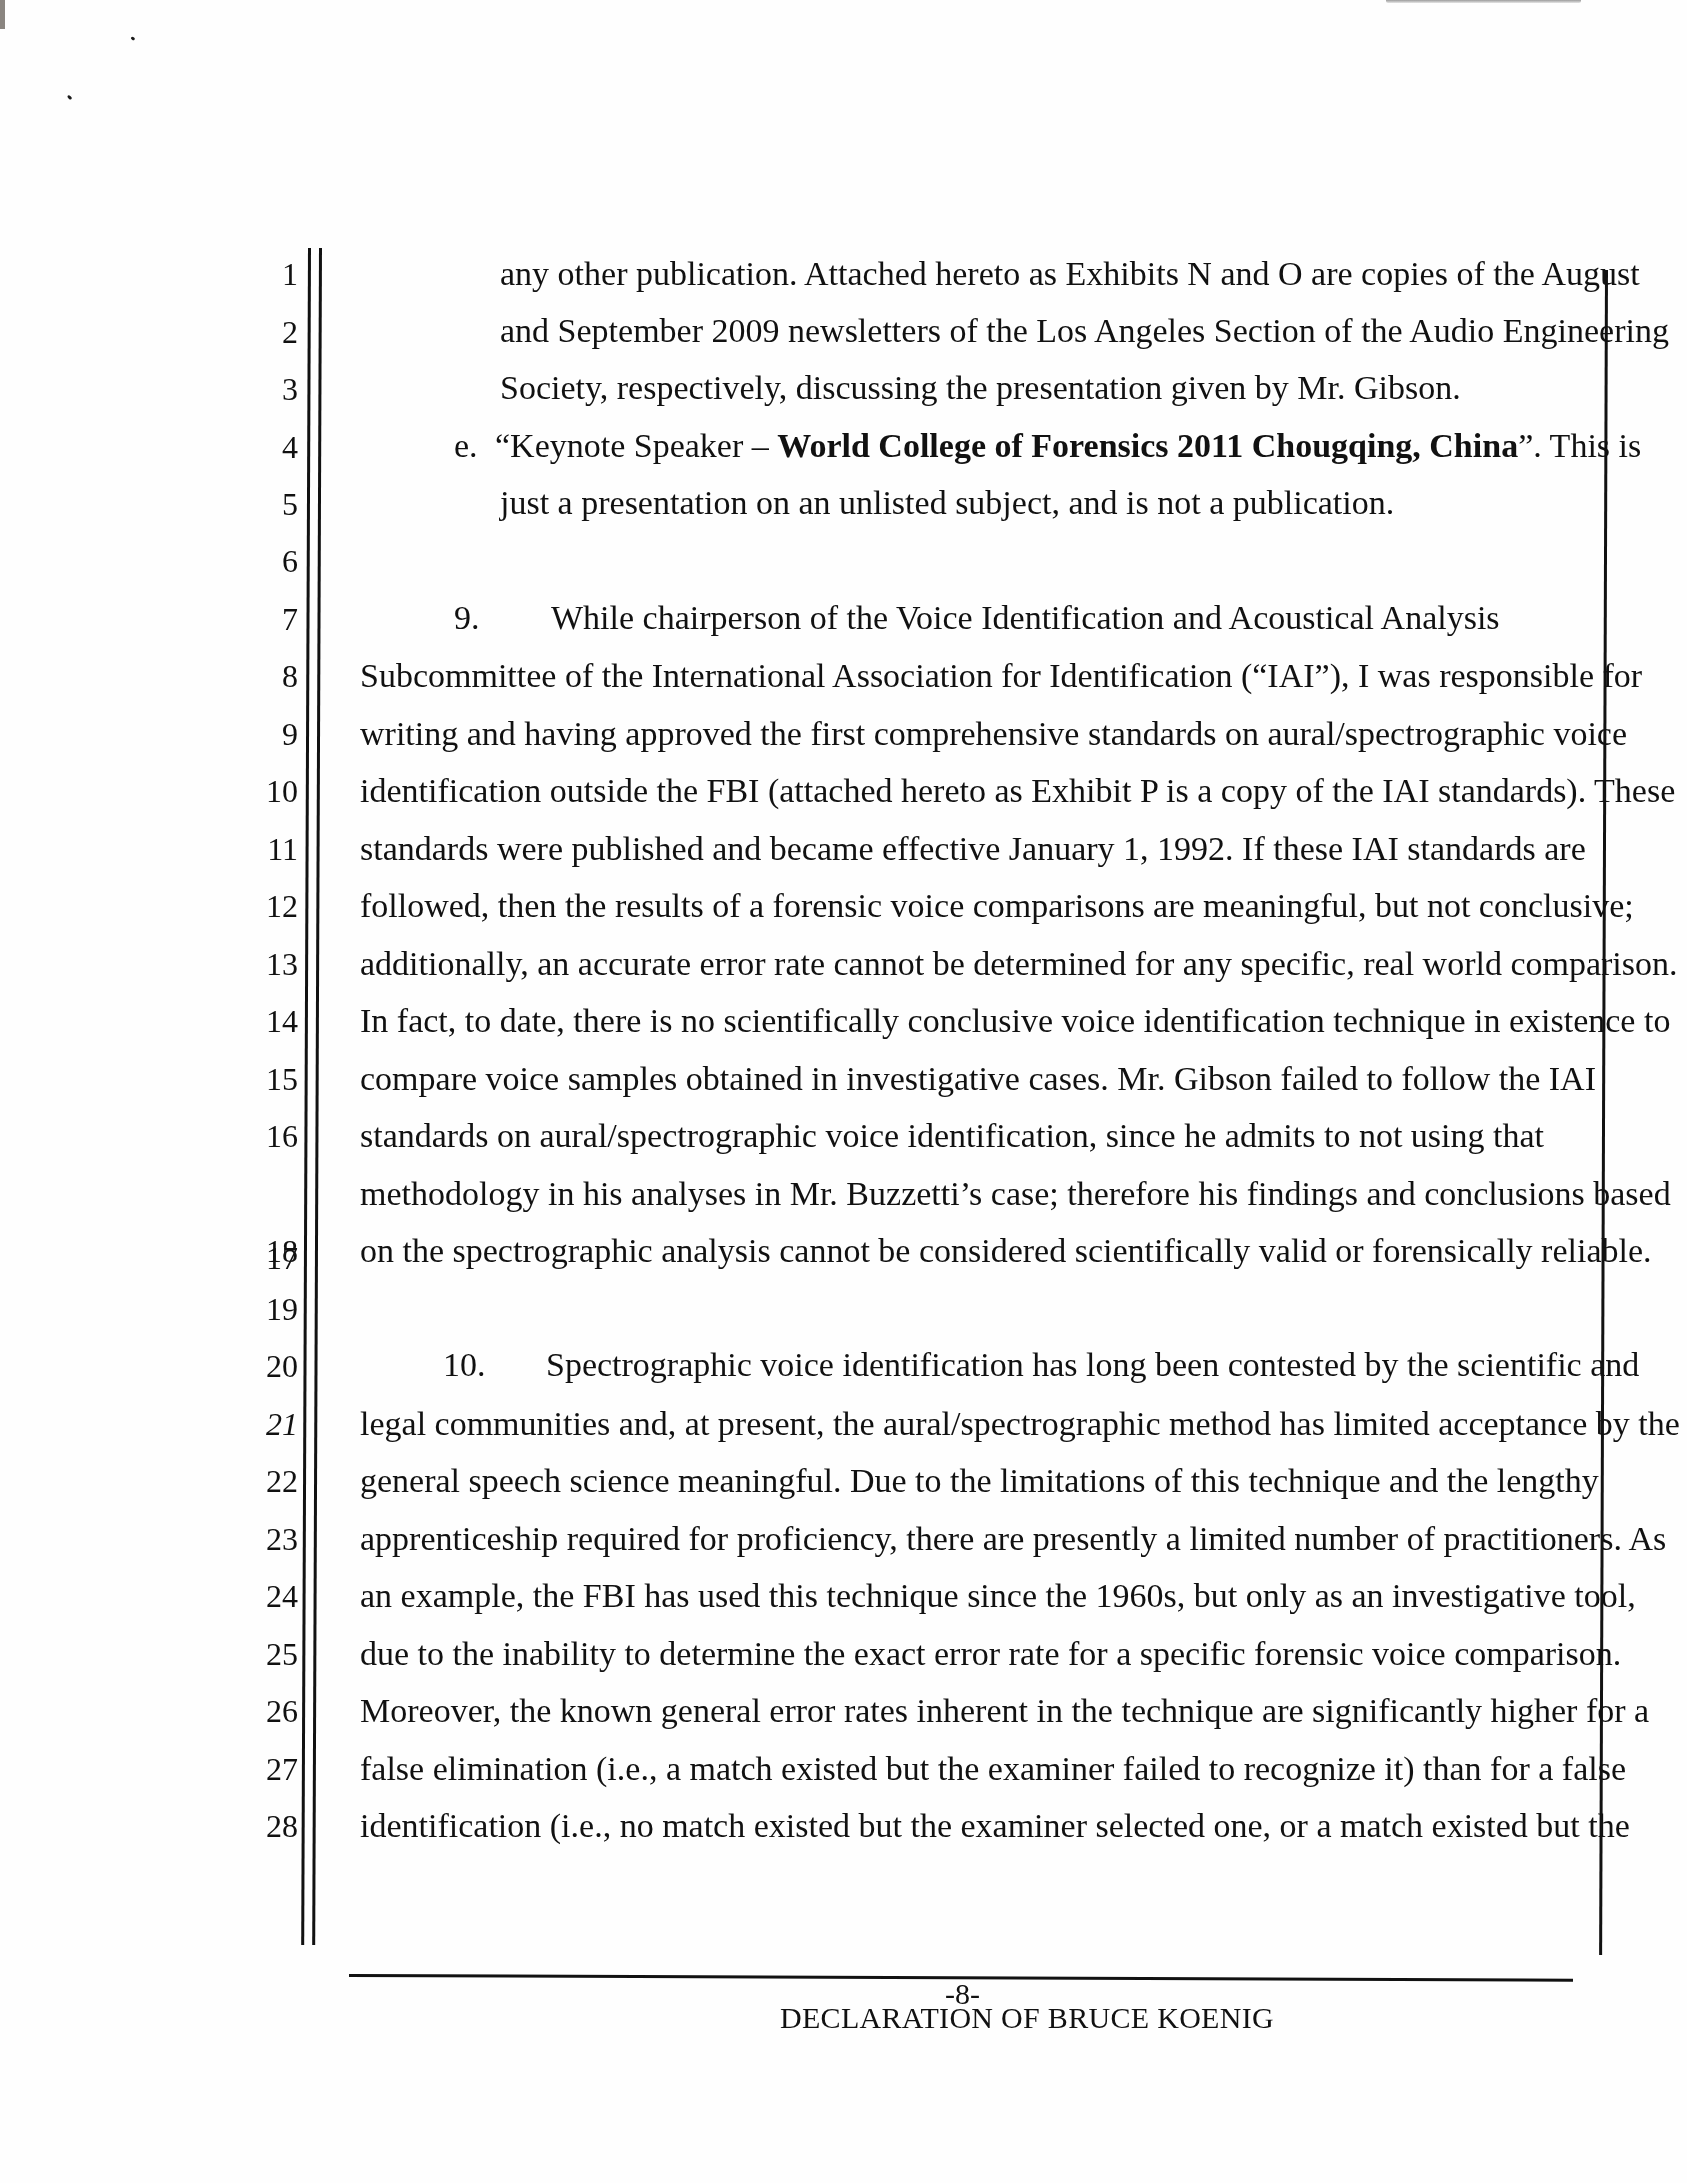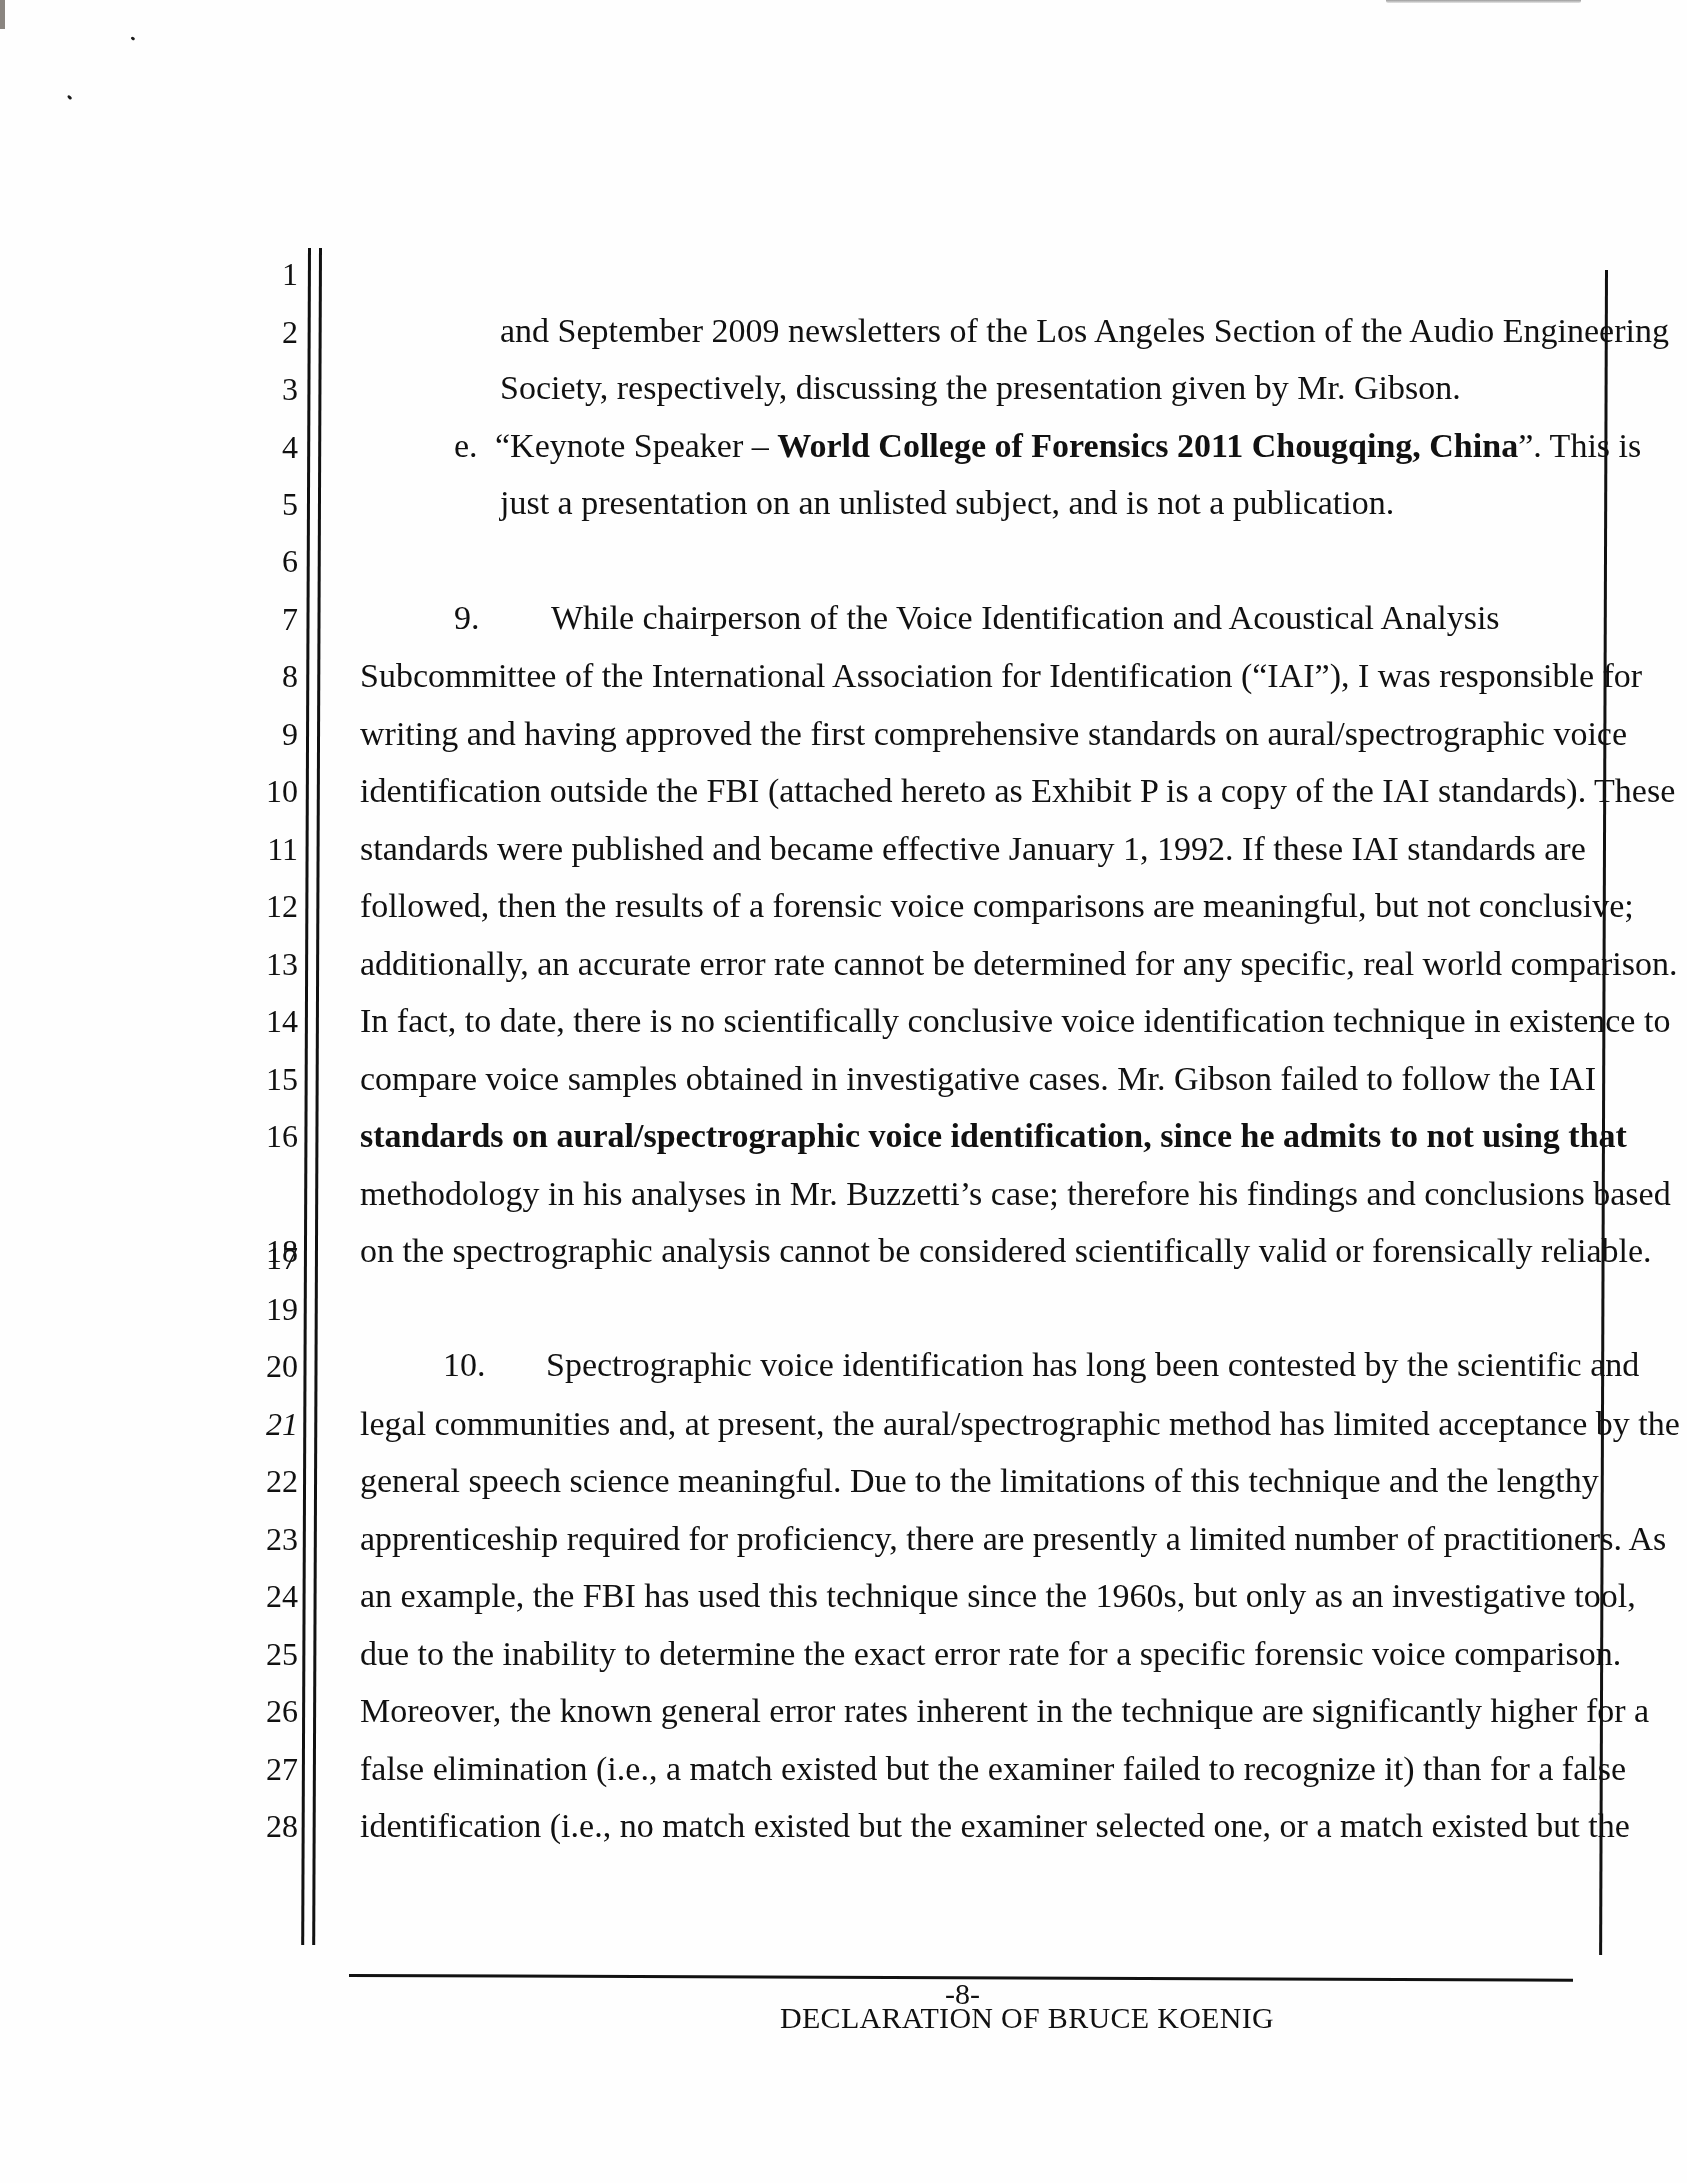--- a/index.html
+++ b/index.html
@@ -77,39 +77,40 @@
       <div class="ln" style="top: 1408px; font-style: italic;">21</div>
       <div class="ln" style="top: 1465px;">22</div>
       <div class="ln" style="top: 1523px;">23</div>
       <div class="ln" style="top: 1580px;">24</div>
       <div class="ln" style="top: 1638px;">25</div>
       <div class="ln" style="top: 1695px;">26</div>
       <div class="ln" style="top: 1753px;">27</div>
       <div class="ln" style="top: 1810px;">28</div>
     </div>
 
+  <div class="txt ind-block" style="top:257px">any other publication. Attached hereto as Exhibits N and O are copies of the August</div>
   <div class="txt ind-block" style="top:314px">and September 2009 newsletters of the Los Angeles Section of the Audio Engineering</div>
   <div class="txt ind-block" style="top:371px">Society, respectively, discussing the presentation given by Mr. Gibson.</div>
 
   <div class="para-num ind-e" style="top:429px">e.</div>
   <div class="txt ind-block" style="top:429px; left:495px"><span>“Keynote Speaker – </span><b>World College of Forensics 2011 Chougqing, China</b><span>”.  This is</span></div>
   <div class="txt ind-block" style="top:486px">just a presentation on an unlisted subject, and is not a publication.</div>
 
   <div class="para-num" style="left:454px; top:601px">9.</div>
   <div class="txt" style="left:551px; top:601px">While chairperson of the Voice Identification and Acoustical Analysis</div>
   <div id="p9-lines">
       <div class="txt ind-full" style="top: 659px;">Subcommittee of the International Association for Identification (“IAI”), I was responsible for</div>
       <div class="txt ind-full" style="top: 717px;">writing and having approved the first comprehensive standards on aural/spectrographic voice</div>
       <div class="txt ind-full" style="top: 774px;">identification outside the FBI (attached hereto as Exhibit P is a copy of the IAI standards). These</div>
       <div class="txt ind-full" style="top: 832px;">standards were published and became effective January 1, 1992. If these IAI standards are</div>
       <div class="txt ind-full" style="top: 889px;">followed, then the results of a forensic voice comparisons are meaningful, but not conclusive;</div>
       <div class="txt ind-full" style="top: 947px;">additionally, an accurate error rate cannot be determined for any specific, real world comparison.</div>
       <div class="txt ind-full" style="top: 1004px;">In fact, to date, there is no scientifically conclusive voice identification technique in existence to</div>
       <div class="txt ind-full" style="top: 1062px;">compare voice samples obtained in investigative cases. Mr. Gibson failed to follow the IAI</div>
-      <div class="txt ind-full" style="top: 1119px; font-weight: bold;">standards on aural/spectrographic voice identification, since he admits to not using that</div>
+      <div class="txt ind-full" style="top: 1119px;">standards on aural/spectrographic voice identification, since he admits to not using that</div>
       <div class="txt ind-full" style="top: 1177px;">methodology in his analyses in Mr. Buzzetti’s case; therefore his findings and conclusions based</div>
       <div class="txt ind-full" style="top: 1234px;">on the spectrographic analysis cannot be considered scientifically valid or forensically reliable.</div>
     </div>
 
   <div class="para-num" style="left:443px; top:1348px">10.</div>
   <div class="txt" style="left:546px; top:1348px">Spectrographic voice identification has long been contested by the scientific and</div>
   <div id="p10-lines">
       <div class="txt ind-full" style="top: 1407px;">legal communities and, at present, the aural/spectrographic method has limited acceptance by the</div>
       <div class="txt ind-full" style="top: 1464px;">general speech science meaningful. Due to the limitations of this technique and the lengthy</div>
       <div class="txt ind-full" style="top: 1522px;">apprenticeship required for proficiency, there are presently a limited number of practitioners. As</div>

